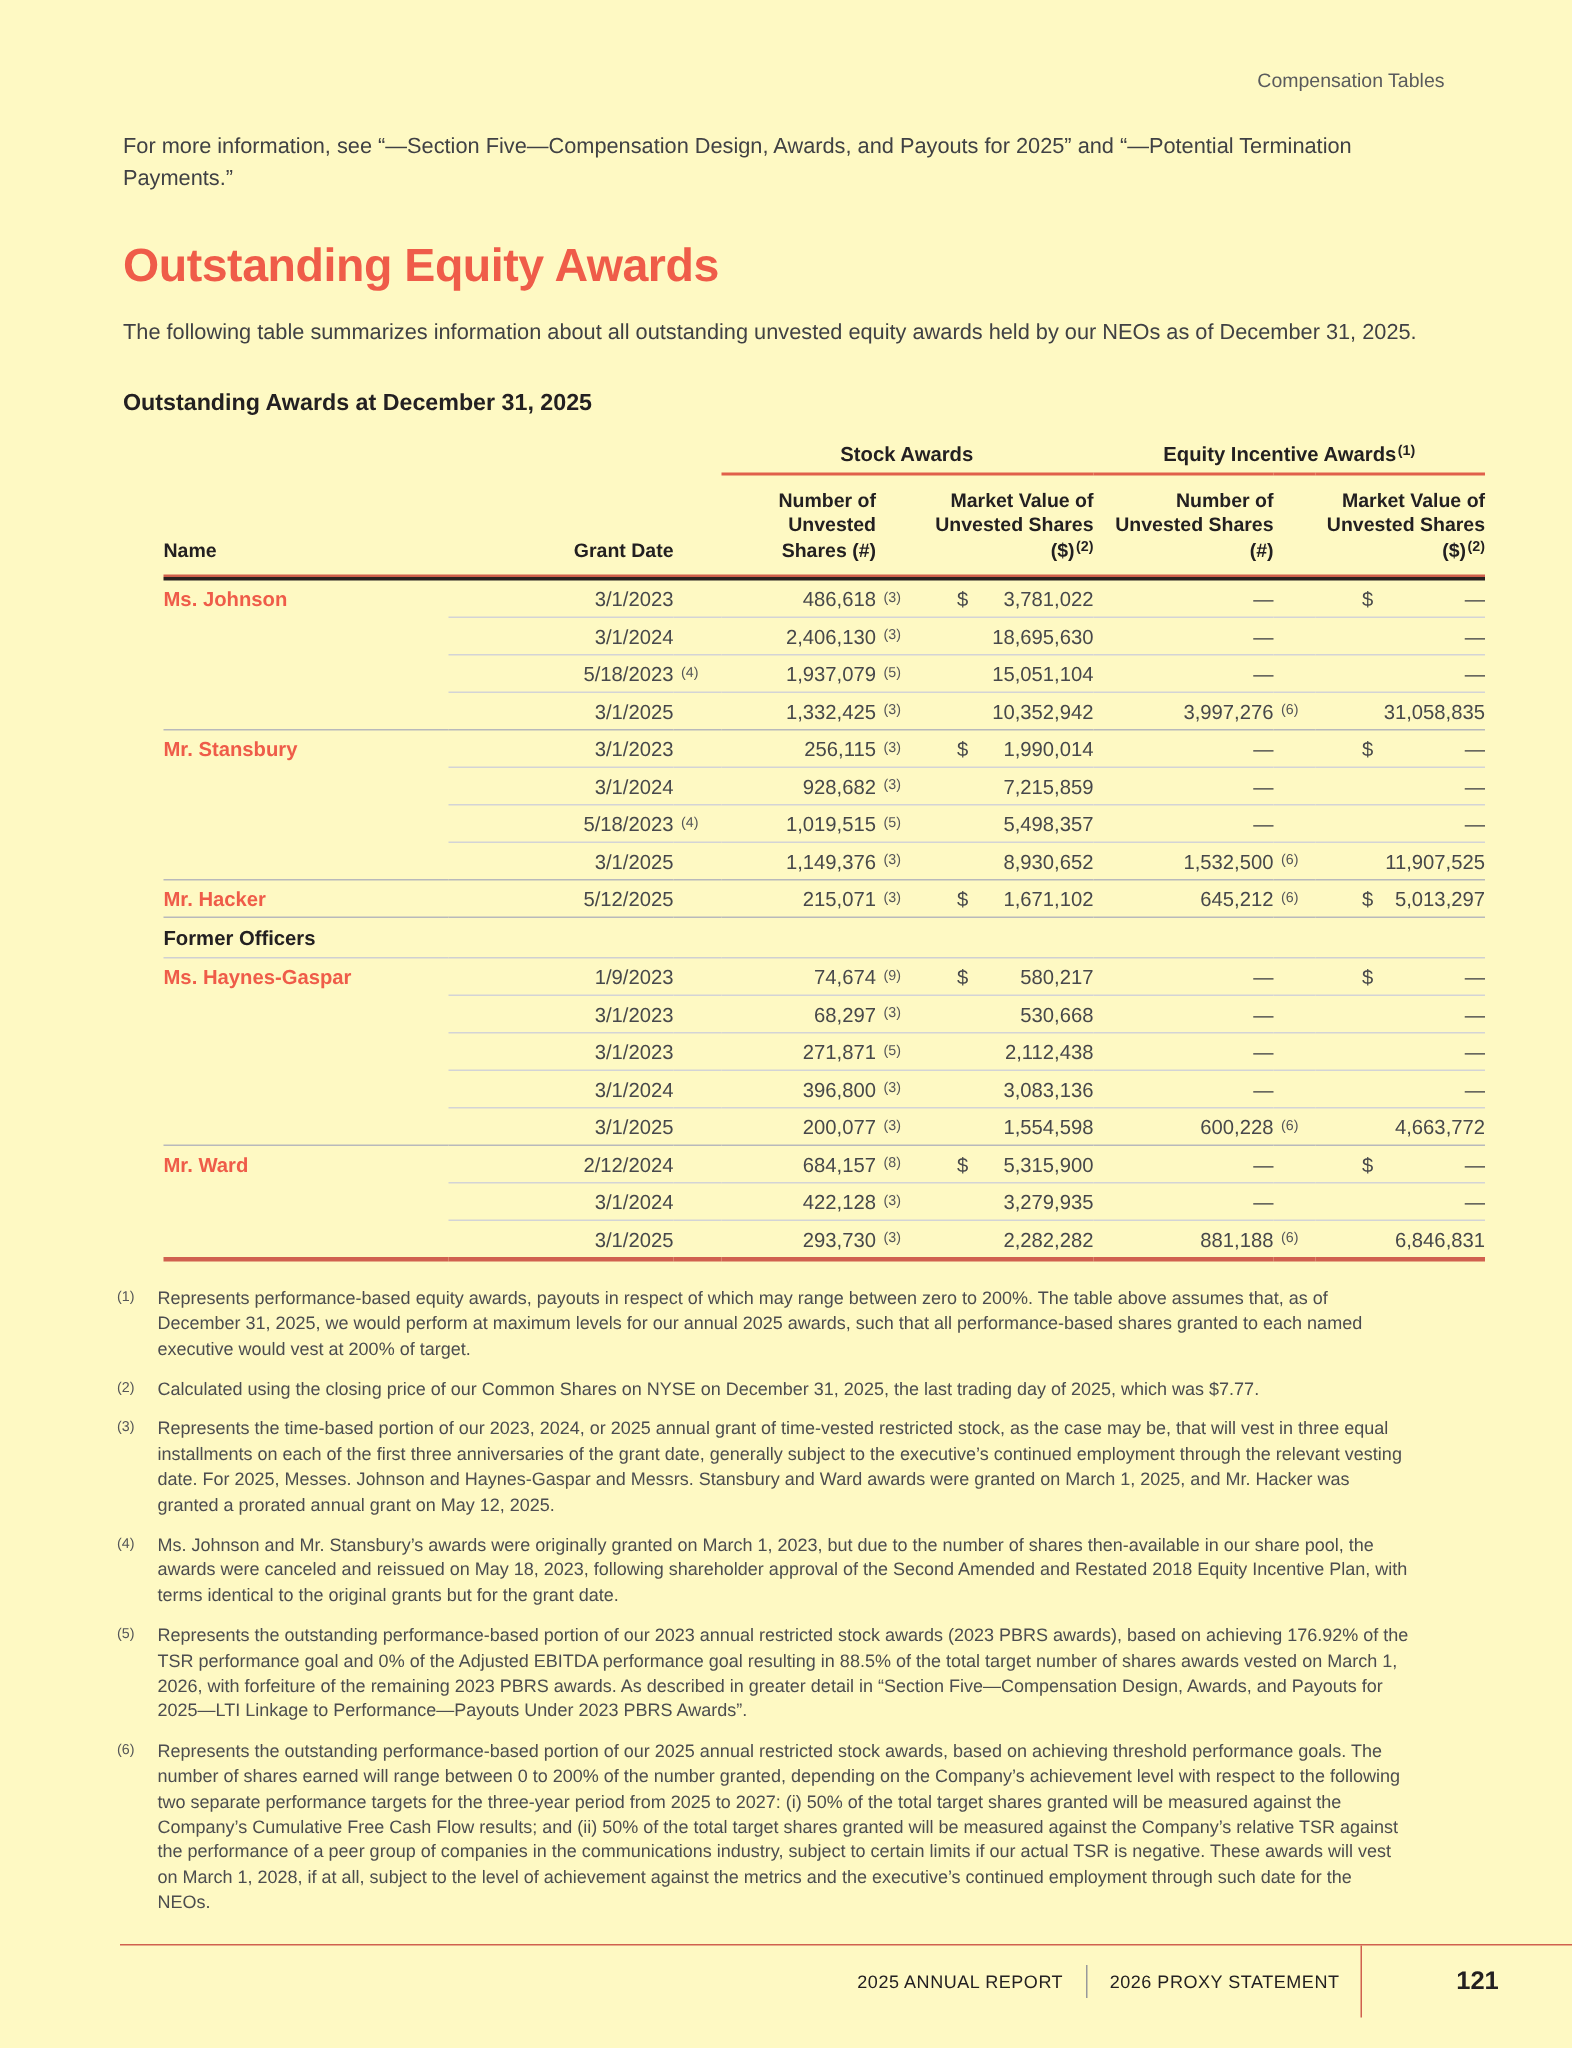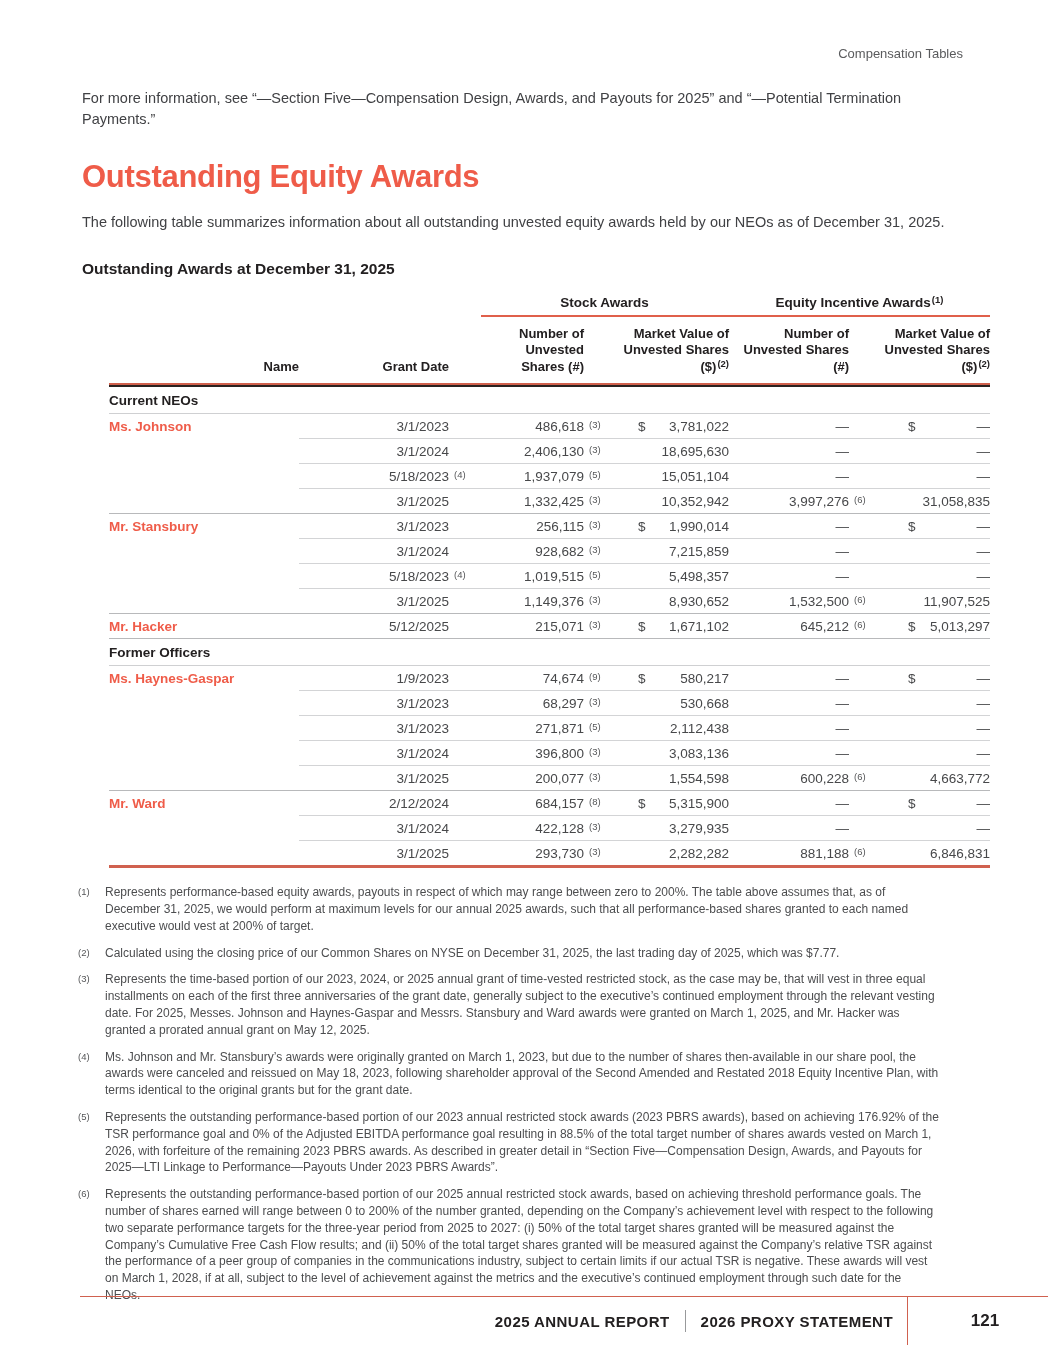--- a/index.html
+++ b/index.html
@@ -2,21 +2,21 @@
 <html><head>
 <meta charset="utf-8">
 <style>
   * { box-sizing: border-box; }
   html,body { margin:0; padding:0; background:#e8e8e8; }
   .page {
     position: relative;
     width: 1048px;
     height: 1365px;
     margin: 0 auto;
-    background: #ffffff;
+    background: #fef9c3;
     font-family: "Liberation Sans", sans-serif;
     overflow: hidden;
   }
   .content { padding: 46px 85px 0 82px; }
 
   .running-header {
     text-align: right;
     color: #5a5b5d;
     font-size: 13px;
   }
@@ -58,21 +58,21 @@
   
   tr.group-row th { font-weight: bold; color:#232021; font-size:13.5px; padding: 0 0 5px; }
   th.group-h { text-align: center; border-bottom: 2px solid #E0604B; }
   .hsup { font-size: 9.5px; position: relative; top: -4px; margin-left: 1px; }
   
   tr.cols-row th {
     font-weight: bold; color:#232021; font-size:13px;
     text-align: right; vertical-align: bottom;
     padding: 9px 0 7px; line-height: 1.3;
   }
-  tr.cols-row th.name-h { text-align: right; }
+  tr.cols-row th.name-h { text-align: left; }
   tr.head-rule td {
     height: 4px; padding: 0;
     background: linear-gradient(to bottom, #D0604C 0%, #D0604C 38%, #2a2220 38%, #2a2220 100%);
   }
   
   tbody td { padding: 5px 0 4px; vertical-align: middle; }
   td.name { color:#EF5C49; font-weight: bold; }
   tr.section-row td {
     color:#232021; font-weight: bold;
     border-bottom: 1px solid #cfd0d2;
@@ -105,21 +105,21 @@
 
   
   .footer {
     position: absolute;
     top: 1296px; left: 80px; right: 0;
     border-top: 1px solid #D0614F;
   }
   .footer-inner { display:flex; justify-content: flex-end; align-items: stretch; height: 48px; }
   .footer-label {
     align-self: center;
-    font-size: 15px; font-weight: bold; color:#232021; letter-spacing: 0.03em;
+    font-size: 12px; font-weight: normal; color:#232021; letter-spacing: 0.03em;
     white-space: nowrap;
   }
   .footer-divider { align-self: center; width:1px; height:22px; background:#98999b; margin: 0 15px; }
   .page-num-box {
     margin-left: 14px;
     border-left: 1px solid #D0614F;
     width: 141px;
     display:flex; align-items:center; justify-content:center;
     padding-right: 18px;
   }
@@ -168,23 +168,20 @@
           <th><span>Market Value of Unvested Shares ($)</span><span class="hsup">(2)</span></th>
           <th>Number of Unvested Shares (#)</th>
           <th></th>
           <th><span>Market Value of Unvested Shares ($)</span><span class="hsup">(2)</span></th>
         </tr>
         <tr class="head-rule">
             <td colspan="9"></td>
           </tr>
       </thead>
       <tbody>
-          <tr class="section-row">
-            <td class="section" colspan="9">Current NEOs</td>
-          </tr>
           <tr>
             <td class="name">Ms. Johnson</td>
             <td class="date r">3/1/2023</td>
             <td class="sup-cell r"></td>
             <td class="num r">486,618</td>
             <td class="sup-cell r"><span>(3)</span></td>
             <td class="val pad-s r">
               <div class="cellflex">
                 <span class="cur">$</span>
                 <span class="v">3,781,022</span>

